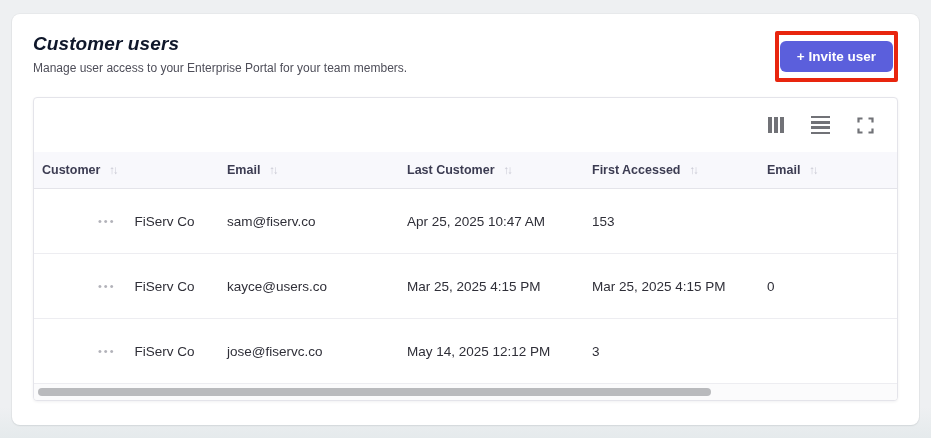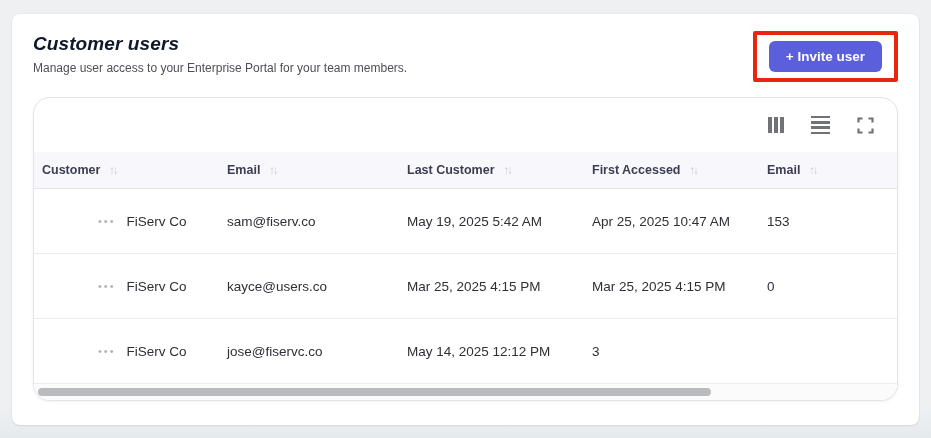--- a/index.html
+++ b/index.html
@@ -22,38 +22,38 @@
   .card-header { display: flex; justify-content: space-between; align-items: flex-start; }
   .page-title {
     font-size: 19px; font-weight: 700; color: #0f172a; letter-spacing: .1px; font-style: italic;
   }
   .page-subtitle {
     margin-top: 6px; font-size: 12px; color: #4e4e59;
   }
   .annotation-box {
     border: 4px solid var(--annotation, #e8250e);
     border-radius: 2px;
-    padding: 6px 12px;
+    padding: 6px 1px;
     margin-top: -2px;
   }
   .invite-btn {
     display: inline-block;
     background: var(--accent, #5b5fdc);
     color: #ffffff;
     border: none;
     border-radius: 6px;
     padding: 8px 17px;
     font-family: inherit;
     font-size: 13.5px; font-weight: 700;
     cursor: pointer;
   }
   .table-card {
     margin-top: 15px;
     border: 1px solid #e4e4ea;
-    border-radius: 17px;
+    border-radius: 4px;
     box-shadow: 0 1px 3px rgba(16,24,40,.06);
     background: #ffffff;
     overflow: hidden;
   }
   .table-toolbar {
     height: 54px;
     display: flex; align-items: center; justify-content: flex-end;
     gap: 27px; padding-right: 23px;
   }
   .tb-icon { display: inline-flex; align-items: center; justify-content: center; cursor: pointer; }
@@ -79,21 +79,21 @@
   }
   .sort-icon { color: #c7c7d2; font-size: 11.5px; letter-spacing: -2px; font-weight: 400; }
   .trow { height: 65px; border-bottom: 1px solid #ededf1; font-size: 13.5px; color: #2f2f38; }
   .td { padding-left: 8px; }
   .customer-cell { display: flex; align-items: center; }
   .row-menu {
     margin-left: 56px;
     color: #b2b2b9; font-size: 11px; letter-spacing: 2px;
     cursor: pointer; line-height: 1;
   }
-  .customer-name { margin-left: 11px; }
+  .customer-name { margin-left: 19px; }
   .hscroll {
     position: relative; height: 16px; background: #fbfbfc;
   }
   .hscroll-thumb {
     position: absolute; left: 4px; top: 4px;
     width: 78%; height: 8px;
     background: #b9babd; border-radius: 5px;
     cursor: grab;
   }
 </style>
@@ -155,21 +155,20 @@
         <span class="sort-icon">↑↓</span>
       </div>
     </div>
 
     <div class="grid trow">
       <div class="td customer-cell">
         <span class="row-menu">•••</span>
         <span class="customer-name">FiServ Co</span>
       </div>
       <div class="td">sam@fiserv.co</div>
-      <div class="td">May 19, 2025 5:42 AM</div>
       <div class="td">Apr 25, 2025 10:47 AM</div>
       <div class="td">153</div>
     </div>
 
     <div class="grid trow">
       <div class="td customer-cell">
         <span class="row-menu">•••</span>
         <span class="customer-name">FiServ Co</span>
       </div>
       <div class="td">kayce@users.co</div>

